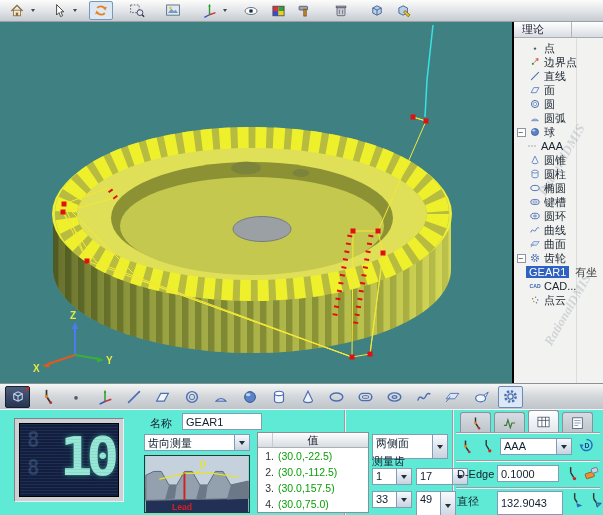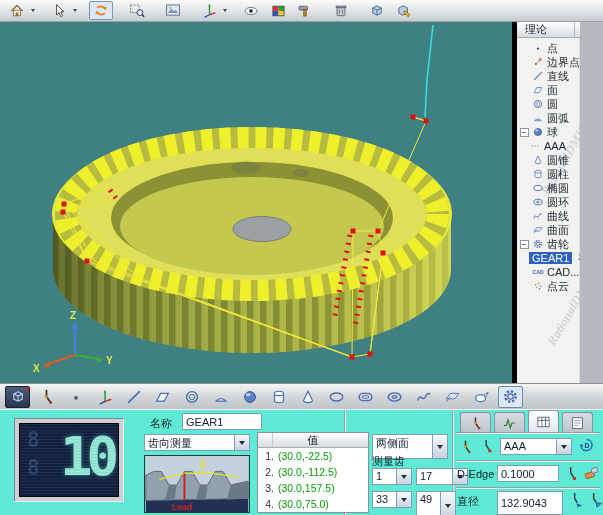--- a/index.html
+++ b/index.html
@@ -9,21 +9,21 @@
 
 #ttb{left:0;top:0;width:603px;height:22px;background:linear-gradient(#fcfcfa,#e0e3e7 55%,#c6cbd1);border-bottom:1px solid #9aa0a6;display:flex;align-items:center;gap:3px;padding:0 5px}
 .tbtn{width:24px;height:19px;border:1px solid transparent;border-radius:2px;display:flex;align-items:center;justify-content:center;flex:none}
 .tbtn.active{background:#dcE8f4;border-color:#7a96b8}
 .caret{width:0;height:0;border-left:2.5px solid transparent;border-right:2.5px solid transparent;border-top:3px solid #445;margin-left:-1px;flex:none}
 .gap6{width:6px;flex:none}
 
 #vp{left:0;top:22px;width:512px;height:361px;background:#3f8182}
 .axl{fill:#e8e840;font:bold 10px "Liberation Sans",sans-serif}
 
-#sb{left:512px;top:22px;width:68px;height:361px;background:#f2f3f1;border-left:5px solid #000000;overflow:hidden}
+#sb{left:512px;top:22px;width:91px;height:361px;background:#f2f3f1;border-left:2px solid #000000;overflow:hidden}
 #sbh{height:16px;background:linear-gradient(#ffffff,#d8dce2);border-bottom:1px solid #a8aeb6;display:flex;align-items:center;font-size:11px;color:#223}
 #sbh .hcell{width:58px;padding-left:8px;border-right:1px solid #b0b6bc;height:100%;display:flex;align-items:center}
 #sbcol{position:absolute;left:62px;top:16px;bottom:0;width:1px;background:#dadde0}
 #tree{position:relative;font-size:11px;color:#1a2430;padding-top:3px}
 .trow{display:flex;align-items:center;height:14px;gap:3px;padding-left:2px;white-space:nowrap}
 .slot{width:10px;flex:none;display:flex;align-items:center;justify-content:center}
 .ebox{width:9px;height:9px;background:#fff;border:1px solid #8a96a2;font:8px/7px "DejaVu Sans Mono",monospace;color:#333;text-align:center}
 .ebox::before{content:"−"}
 .ti{width:12px;height:12px;flex:none}
 .child{padding-left:12px}
@@ -488,20 +488,27 @@
       <div class="trow">
           <span class="slot"></span>
           <svg class="ti" viewBox="0 0 20 20">
             <use href="#ic-ellipse"></use>
           </svg>
           <span class="tlab">椭圆</span>
         </div>
       <div class="trow">
           <span class="slot"></span>
           <svg class="ti" viewBox="0 0 20 20">
+            <use href="#ic-slot"></use>
+          </svg>
+          <span class="tlab">键槽</span>
+        </div>
+      <div class="trow">
+          <span class="slot"></span>
+          <svg class="ti" viewBox="0 0 20 20">
             <use href="#ic-torus"></use>
           </svg>
           <span class="tlab">圆环</span>
         </div>
       <div class="trow">
           <span class="slot"></span>
           <svg class="ti" viewBox="0 0 20 20">
             <use href="#ic-curve"></use>
           </svg>
           <span class="tlab">曲线</span>

